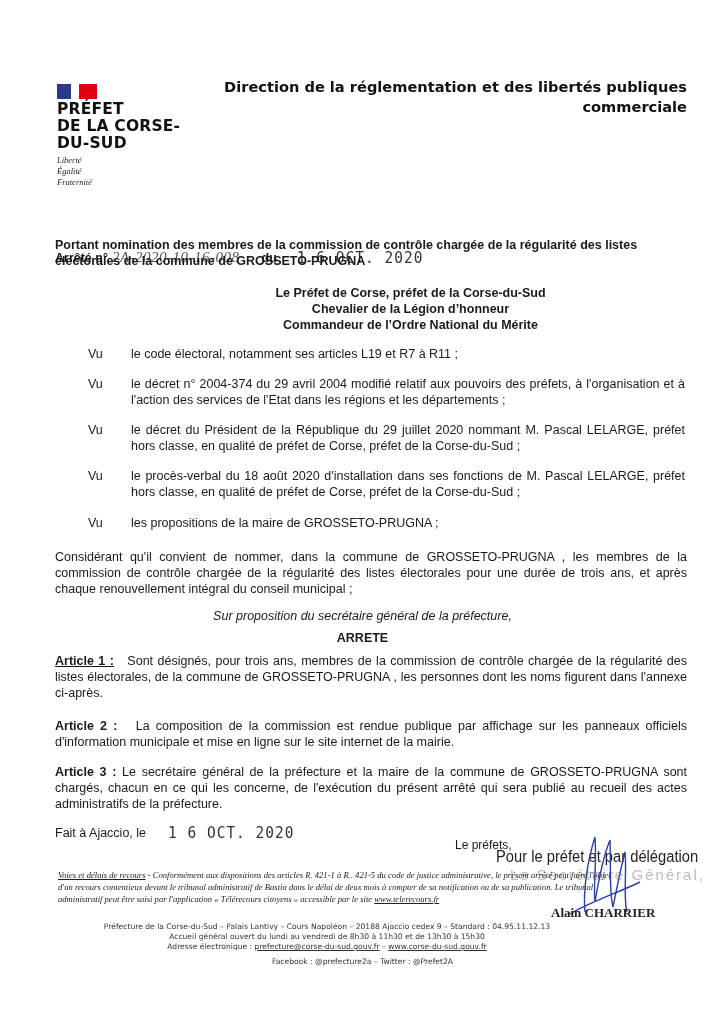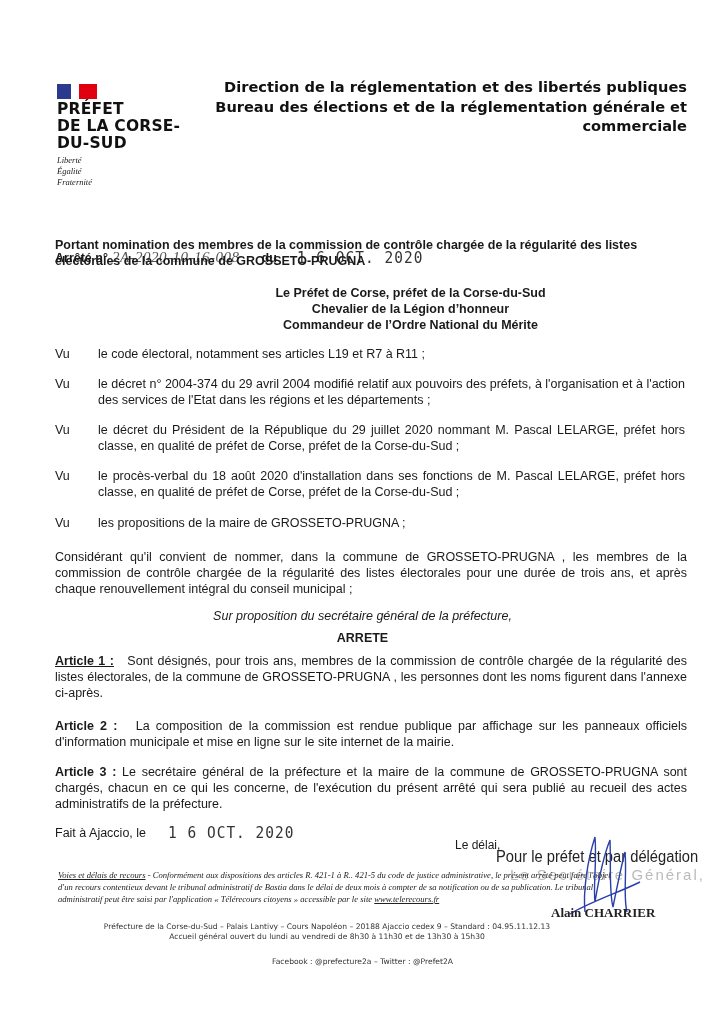--- a/index.html
+++ b/index.html
@@ -21,21 +21,21 @@
   .arrete-line { left:55px; top:210px; font-weight:bold; font-size:12.5px; display:flex; align-items:baseline;margin-top:39px; }
   .handwritten { font-family:"Liberation Serif", serif; font-style:italic; font-weight:normal; font-size:15px; color:#555; margin-left:4px; letter-spacing:0.5px; }
   .du { margin-left:22px; }
   .stamp-date { font-family:"DejaVu Sans Mono", monospace; font-weight:normal; font-size:14.5px; color:#333; margin-left:20px; letter-spacing:1px; transform:scaleY(1.15); display:inline-block; }
 
   .subject { left:55px; top:237px; width:630px; font-weight:bold; font-size:12.5px; line-height:16px; }
 
   .prefet-titles { left:0; width:725px; top:285px; text-align:center; font-weight:bold; font-size:12.5px; line-height:16px;margin-left:48px; }
 
   .vu { left:55px; width:630px; font-size:12.5px; line-height:16px; display:flex; }
-  .vu .vu-label { width:43px; flex:none; }
+  .vu .vu-label { width:43px; flex:none;margin-left:33px; }
   .vu .vu-text { flex:1; text-align:justify; }
 
   .considerant { left:55px; width:632px; top:549px; font-size:12.5px; line-height:16px; text-align:justify; }
   .sur-prop { left:0; width:725px; top:609px; text-align:center; font-style:italic; font-size:12.5px; }
   .arrete-title { left:0; width:725px; top:631px; text-align:center; font-weight:bold; font-size:12.5px; }
 
   .article { left:55px; width:632px; font-size:12.5px; line-height:16px; text-align:justify; }
   .article .art-label { font-weight:bold; }
   .article .art-label.underline { text-decoration:underline; }
 
@@ -71,21 +71,20 @@
   <div>DU-SUD</div>
 </div>
 <div class="abs motto">
   <div>Liberté</div>
   <div>Égalité</div>
   <div>Fraternité</div>
 </div>
 
 <div class="abs header-right">
   <div>Direction de la réglementation et des libertés publiques</div>
-  <div>Bureau des élections et de la réglementation générale et</div>
   <div>commerciale</div>
 </div>
 
 <div class="abs arrete-line">
   <span>Arrêté n°</span>
   <span class="handwritten">2A-2020-10-16-008</span>
   <span class="du">du</span>
   <span class="stamp-date">1 6 OCT. 2020</span>
 </div>
 
@@ -134,31 +133,34 @@
 <div class="abs article" style="top:764px;">
   <span class="art-label">Article 3 :</span>
   <span>Le secrétaire général de la préfecture et la maire de la commune de GROSSETO-PRUGNA sont chargés, chacun en ce qui les concerne, de l'exécution du présent arrêté qui sera publié au recueil des actes administratifs de la préfecture.</span>
 </div>
 
 <div class="abs fait">
   <span>Fait à Ajaccio, le</span>
   <span class="stamp-date">1 6 OCT. 2020</span>
 </div>
 
-<div class="abs le-prefet">Le délai,</div>
+<div class="abs le-prefet">Le préfets,</div>
 <div class="abs pour-le-prefet">Pour le préfet et par délégation</div>
 <div class="abs le-secretaire">Le Secrétaire Général,</div>
 
 <div class="abs recours">
   <span class="u">Voies et délais de recours</span><span> - Conformément aux dispositions des articles R. 421-1 à R.. 421-5 du code de justice administrative, le présent arrêté peut faire l'objet d'un recours contentieux devant le tribunal administratif de Bastia dans le délai de deux mois à compter de sa notification ou de sa publication. Le tribunal administratif peut être saisi par l'application « Télérecours citoyens » accessible par le site </span><span class="u">www.telerecours.fr</span>
 </div>
 
 <svg class="abs sig-svg" viewBox="0 0 80 85">
   <path d="M20 80 C 18 60, 22 30, 30 5 C 32 30, 28 55, 30 70 M30 70 C 35 40, 40 20, 45 8 C 46 35, 44 60, 48 75 M48 75 C 52 55, 56 35, 60 20 C 62 40, 58 65, 62 80 M5 82 C 25 70, 55 60, 75 50" fill="none" stroke="#2a3fa8" stroke-width="1.4"></path>
 </svg>
 
 <div class="abs signature-name">Alain CHARRIER</div>
 
 <div class="abs footer">
   <div>Préfecture de la Corse-du-Sud – Palais Lantivy – Cours Napoléon – 20188 Ajaccio cedex 9 – Standard : 04.95.11.12.13</div>
   <div>Accueil général ouvert du lundi au vendredi de  8h30 à 11h30 et de 13h30 à 15h30</div>
+  <div>
+    <span>Adresse électronique : </span><span class="u">prefecture@corse-du-sud.gouv.fr</span><span> – </span><span class="u">www.corse-du-sud.gouv.fr</span>
+  </div>
 </div>
 <div class="abs footer-social">Facebook : @prefecture2a – Twitter : @Prefet2A</div>
 
 </body></html>

